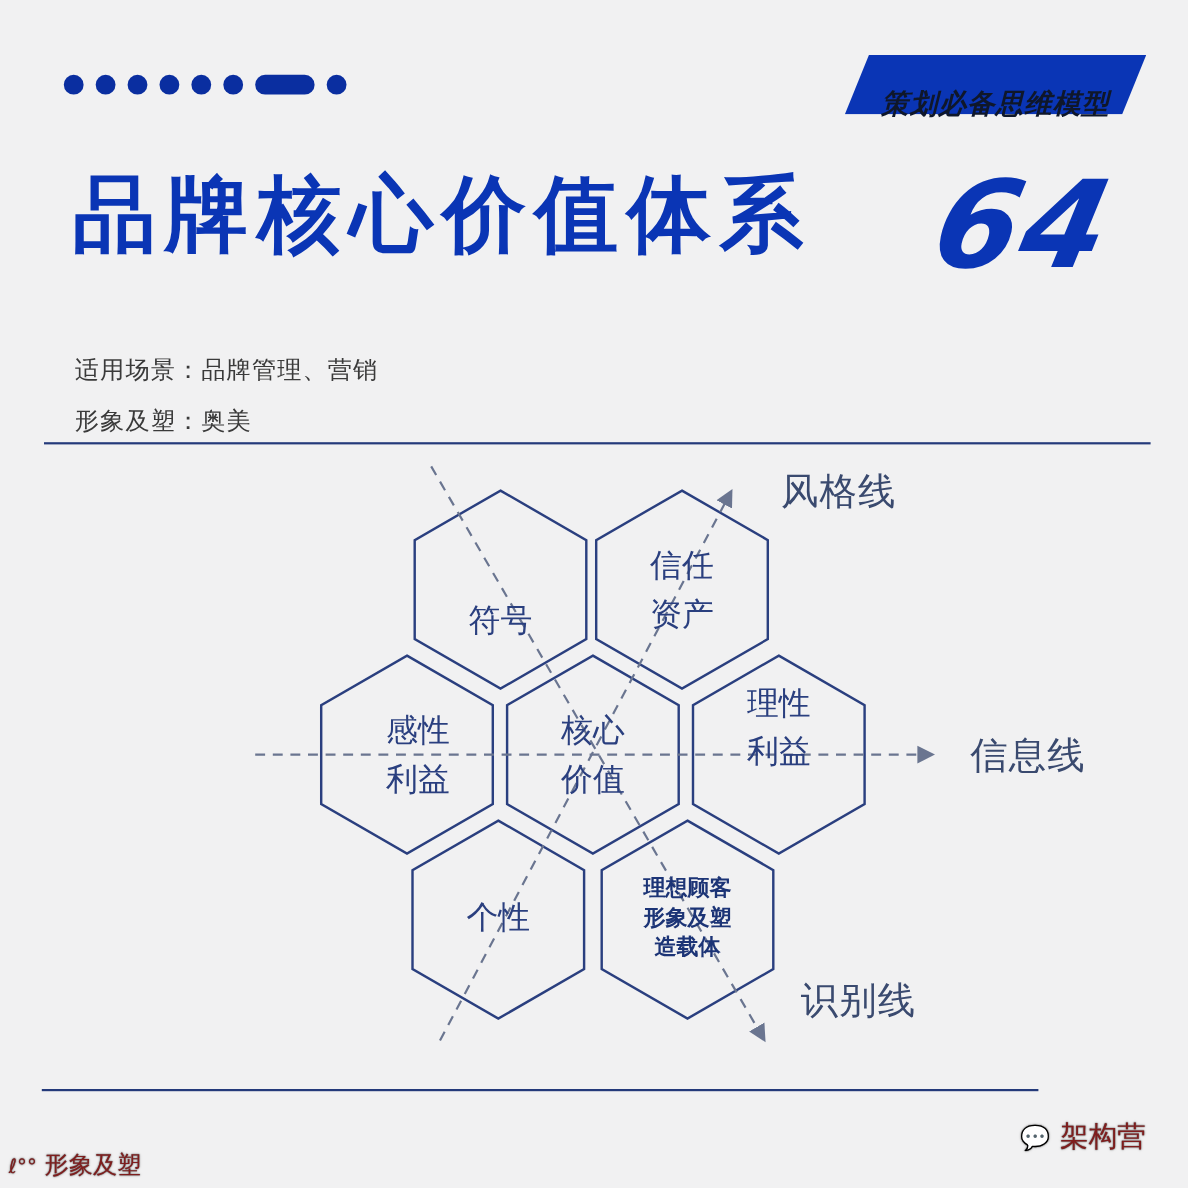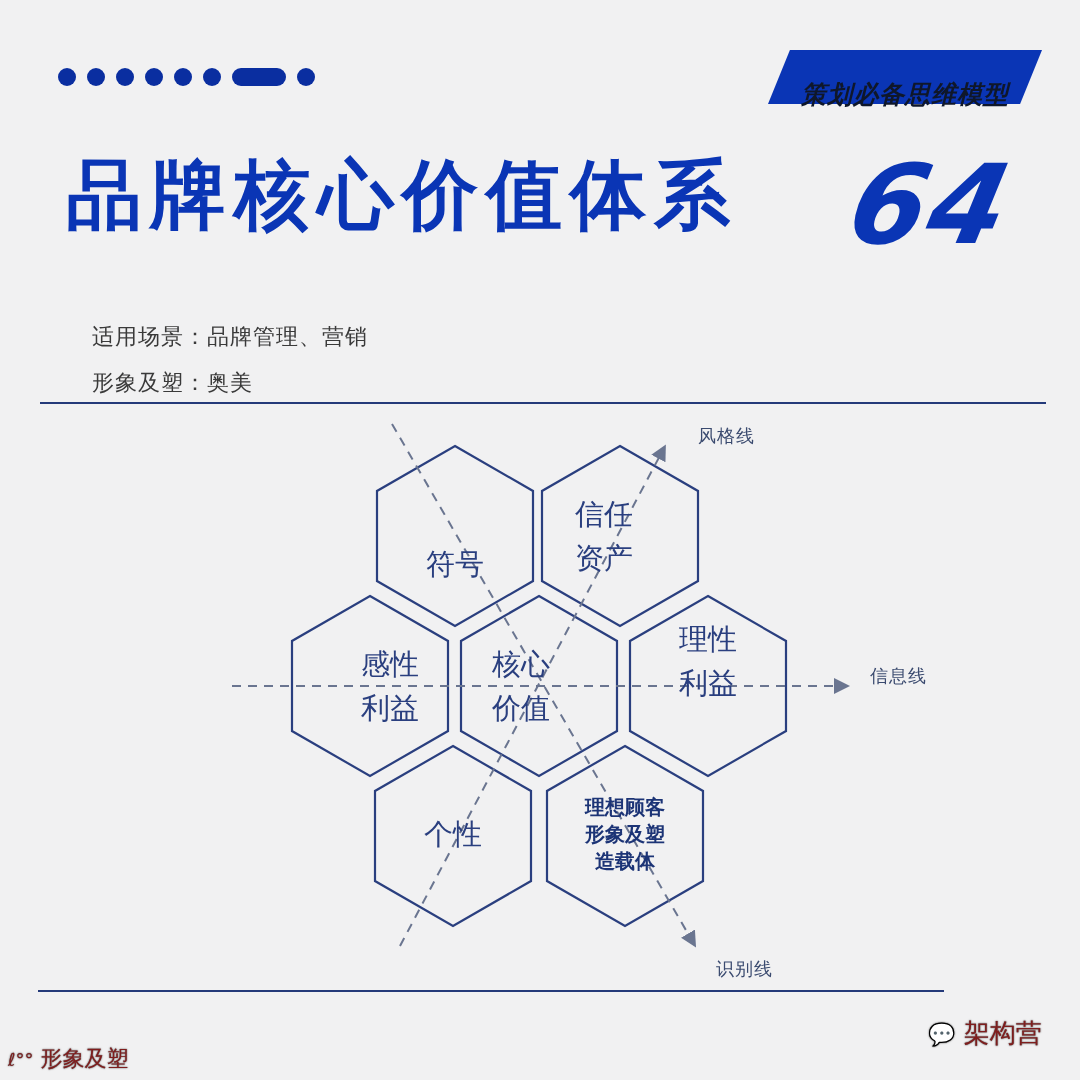--- a/index.html
+++ b/index.html
@@ -5,26 +5,26 @@
   html,body{margin:0;padding:0;}
   body{width:1080px;height:1080px;background:#f1f1f2;position:relative;overflow:hidden;font-family:"DejaVu Sans","Liberation Sans",sans-serif;}
   .dots{position:absolute;left:58px;top:68px;height:18px;}
   .dot{position:absolute;top:0;width:18px;height:18px;border-radius:50%;background:#0a2ea0;}
   .pill{position:absolute;top:0;width:54px;height:18px;border-radius:9px;background:#0a2ea0;}
   .badge{position:absolute;left:768px;top:50px;width:274px;height:54px;}
   .badge-bg{position:absolute;inset:0;background:#0a35b5;clip-path:polygon(8% 0,100% 0,92% 100%,0 100%);}
   .badge-text{position:absolute;left:0;right:0;top:12px;text-align:center;color:#0f172a;font-family:"DejaVu Serif",serif;font-size:25px;font-style:italic;font-weight:bold;letter-spacing:1px;margin-top:16px;}
   .title{position:absolute;left:66px;top:140px;font-size:76px;color:#0a35b5;font-weight:bold;letter-spacing:8px;line-height:110px;}
   .number{position:absolute;left:852px;top:150px;font-size:110px;font-weight:bold;font-style:italic;color:#0a35b5;font-family:"DejaVu Sans",sans-serif;letter-spacing:2px;transform:skewX(-12deg);line-height:110px;}
-  .meta{position:absolute;left:68px;font-size:22px;color:#3a3a3a;letter-spacing:1px;margin-left:24px;}
+  .meta{position:absolute;left:68px;font-size:22px;color:#3a3a3a;letter-spacing:1px;}
   .hr{position:absolute;height:2px;background:#243a7a;}
   svg.diagram{position:absolute;left:0;top:0;}
   .hex-label{position:absolute;text-align:center;color:#2a3f7f;font-size:29px;line-height:44px;transform:translate(-50%,-50%);white-space:nowrap;}
   .hex-label.small{font-size:20px;line-height:27px;font-weight:bold;color:#1c3476;font-family:"DejaVu Serif",serif;}
-  .axis-label{position:absolute;font-size:18px;color:#3a4a6f;letter-spacing:1px;}
+  .axis-label{position:absolute;font-size:34px;color:#3a4a6f;letter-spacing:1px;margin-left:12px;}
   .wm{position:absolute;font-size:22px;color:#7f1d1d;text-shadow:0 0 2px #777,0 0 1px #555;}
 </style>
 </head>
 <body>
 
 <div class="dots">
   <div class="dot" style="left:0"></div>
   <div class="dot" style="left:29px"></div>
   <div class="dot" style="left:58px"></div>
   <div class="dot" style="left:87px"></div>
@@ -64,36 +64,36 @@
     <polygon points="625,746 703,791 703,881 625,926 547,881 547,791"></polygon>
   </g>
   <g fill="none" stroke="#6a7590" stroke-width="2" stroke-dasharray="9,7">
     <line x1="400" y1="946" x2="664" y2="448" marker-end="url(#arr)"></line>
     <line x1="232" y1="686" x2="846" y2="686" marker-end="url(#arr)"></line>
     <line x1="392" y1="424" x2="694" y2="944" marker-end="url(#arr)"></line>
   </g>
 </svg>
 
 <div class="hex-label" style="left:455px;top:564px">符号</div>
-<div class="hex-label" style="left:604px;top:536px;white-space:pre">信任
+<div class="hex-label" style="left:620px;top:536px;white-space:pre">信任
 资产</div>
-<div class="hex-label" style="left:390px;top:686px;white-space:pre">感性
+<div class="hex-label" style="left:380px;top:686px;white-space:pre">感性
 利益</div>
-<div class="hex-label" style="left:521px;top:686px;white-space:pre">核心
+<div class="hex-label" style="left:539px;top:686px;white-space:pre">核心
 价值</div>
 <div class="hex-label" style="left:708px;top:661px;white-space:pre">理性
 利益</div>
 <div class="hex-label" style="left:453px;top:834px">个性</div>
 <div class="hex-label small" style="left:625px;top:834px;white-space:pre">理想顾客
 形象及塑
 造载体</div>
 
 <div class="axis-label" style="left:698px;top:424px">风格线</div>
 <div class="axis-label" style="left:870px;top:664px">信息线</div>
-<div class="axis-label" style="left:716px;top:957px">识别线</div>
+<div class="axis-label" style="left:716px;top:887px">识别线</div>
 
 <div class="hr" style="left:38px;top:990px;width:906px"></div>
 
 <div class="wm" style="left:8px;top:1044px">
   <span style="font-size:18px">ℓ°°</span>
   <span>形象及塑</span>
 </div>
 <div class="wm" style="left:928px;top:1016px;font-size:26px">
   <span style="font-size:22px">💬</span>
   <span>架构营</span>

